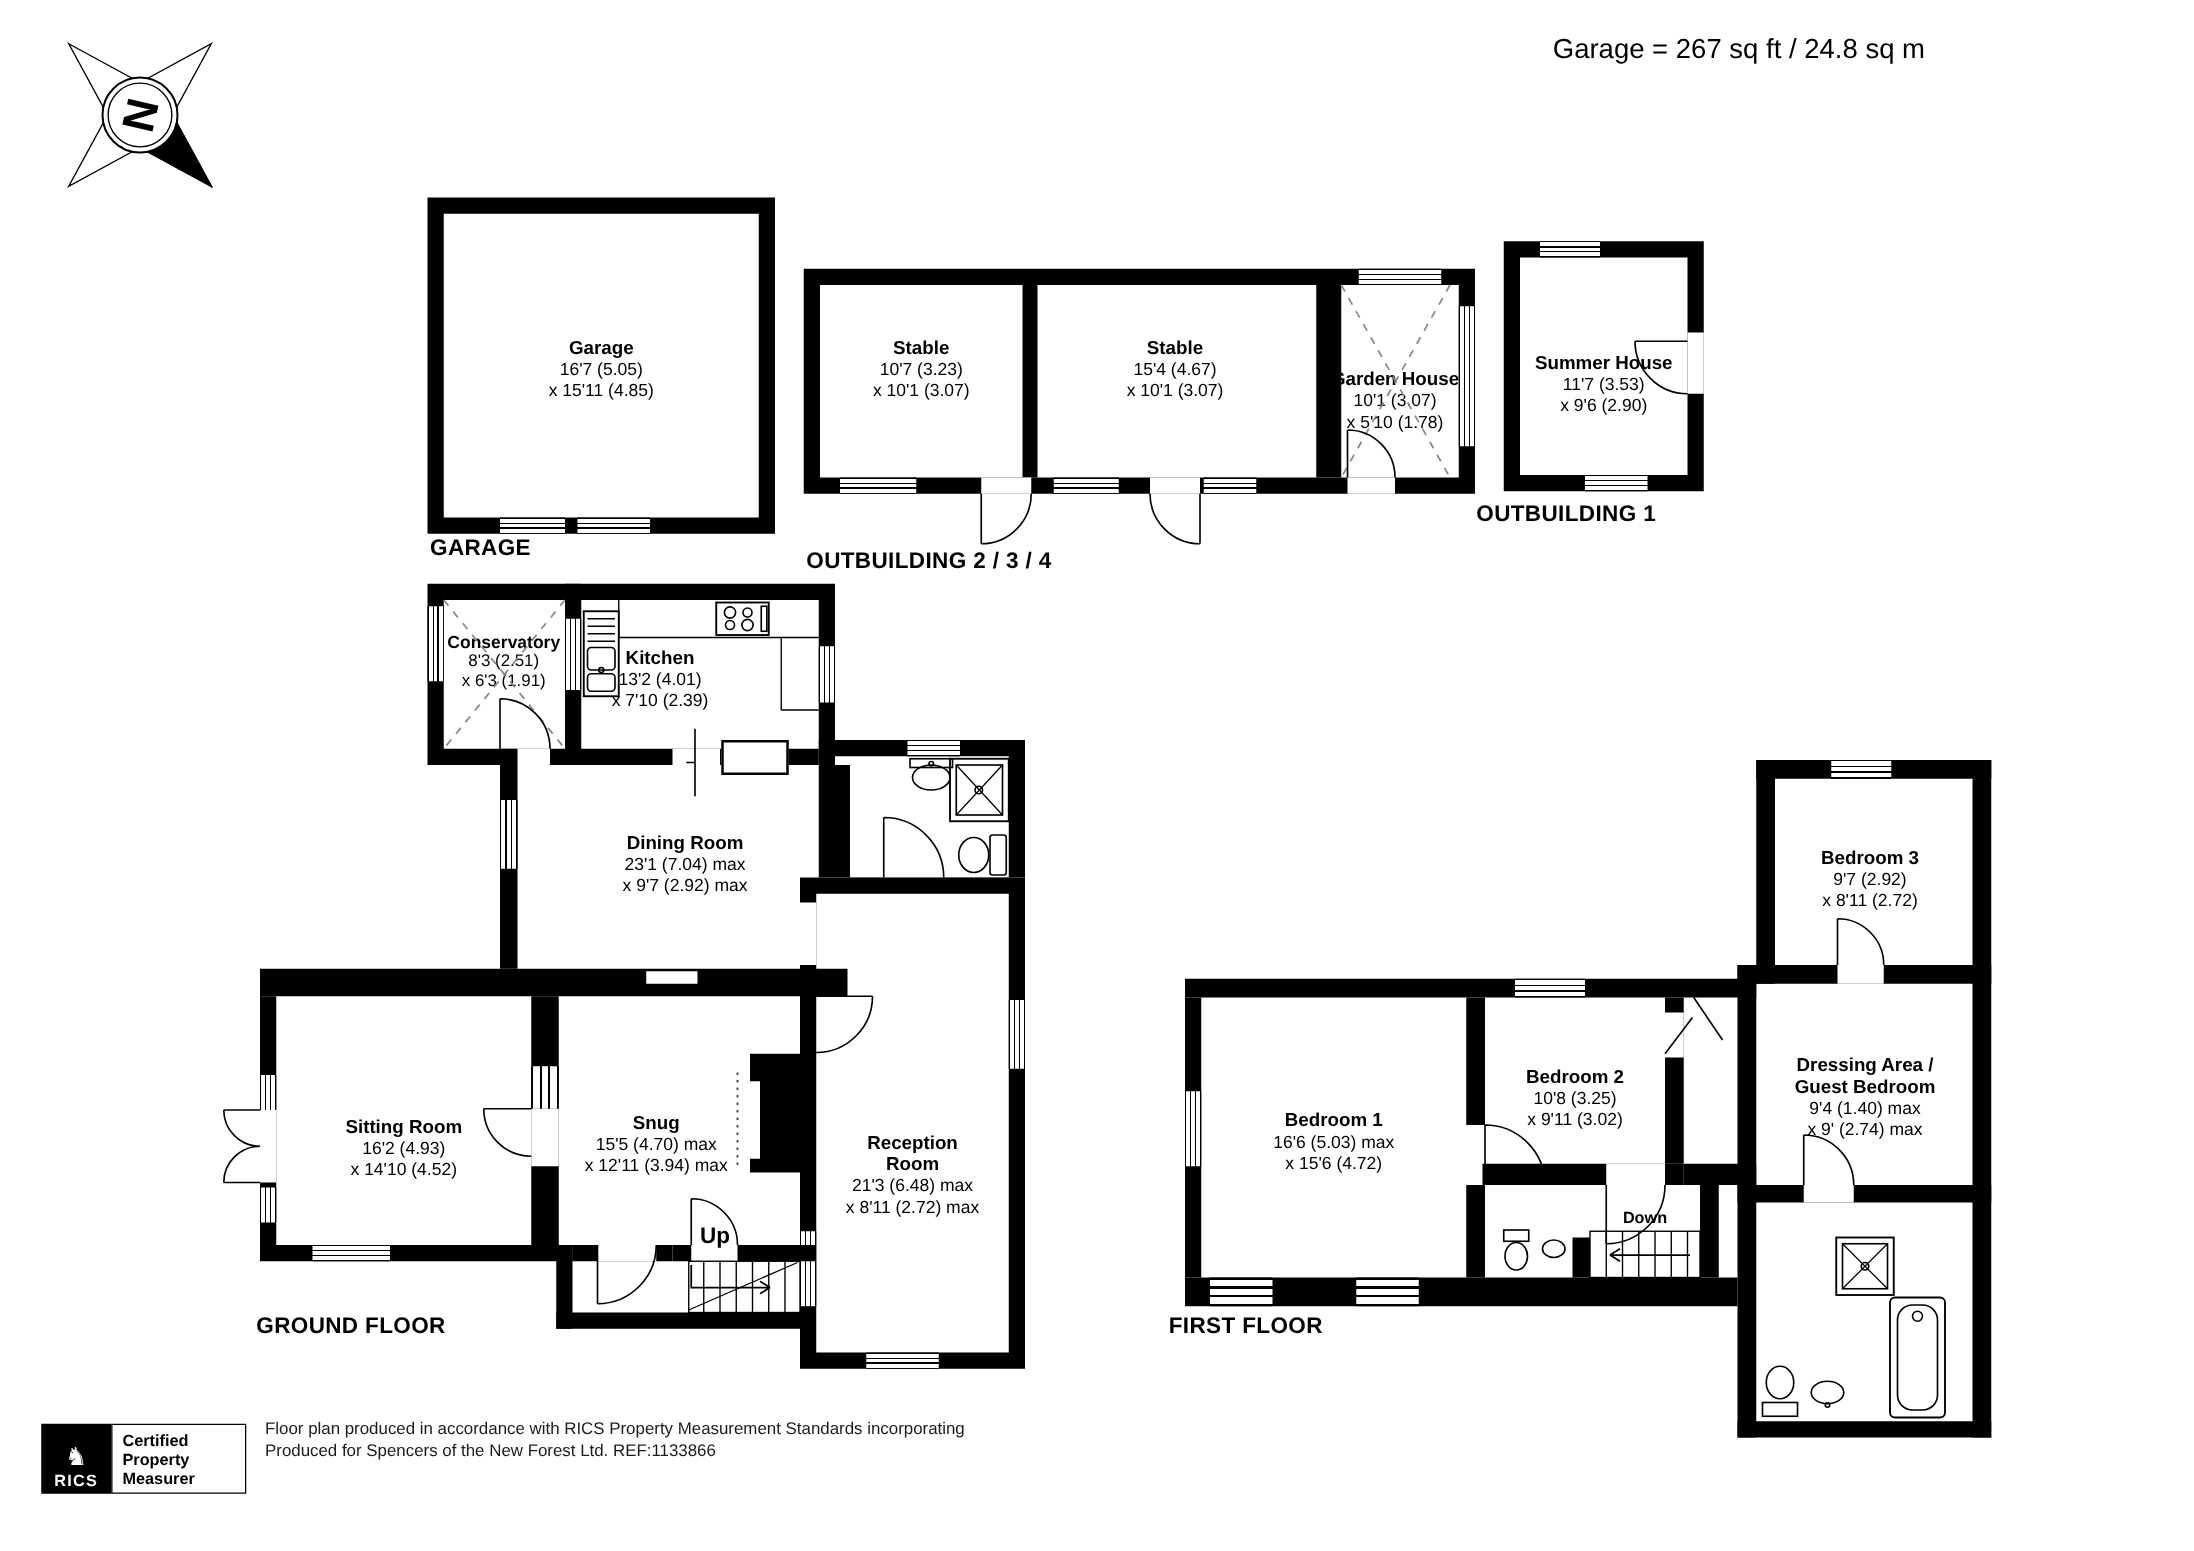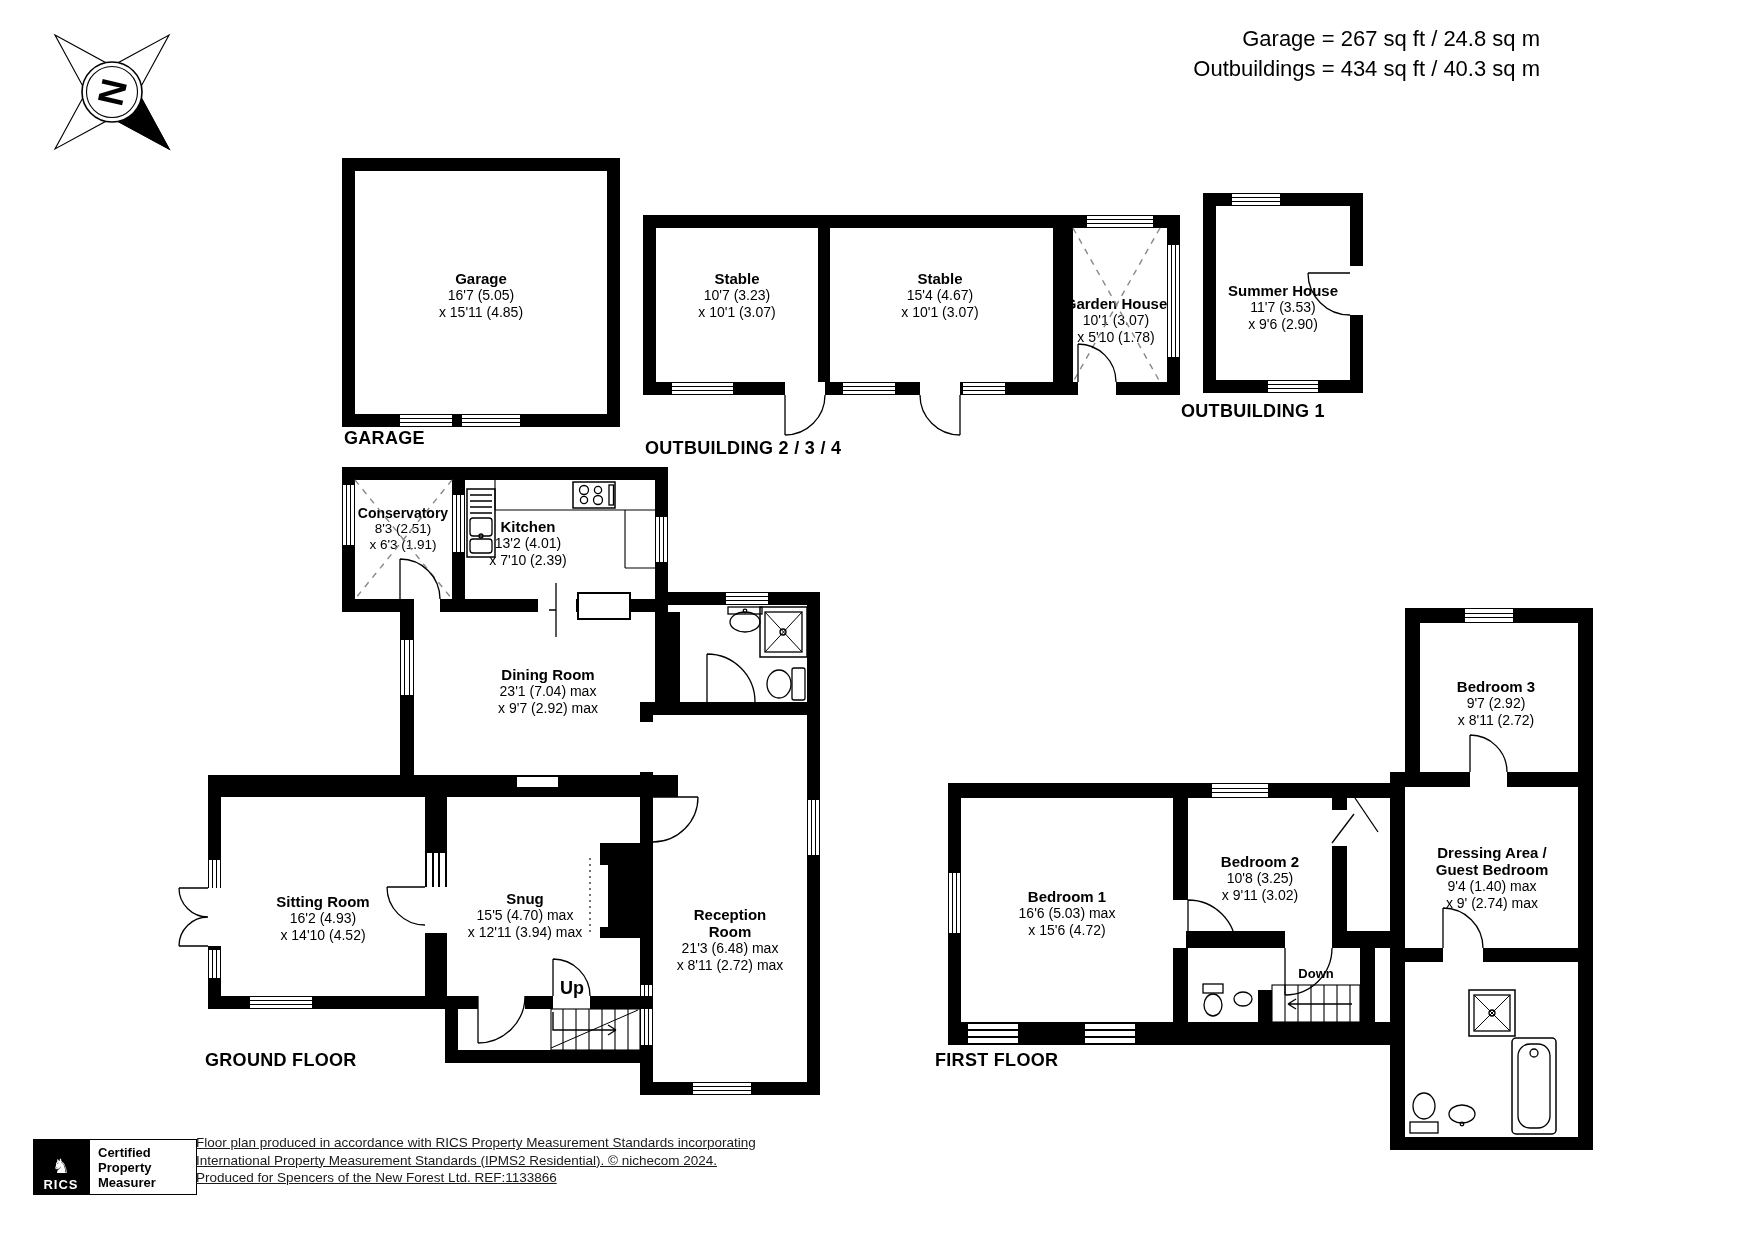--- a/index.html
+++ b/index.html
@@ -20,30 +20,29 @@
   .hdr .title{font-size:41px;font-weight:bold;letter-spacing:-0.5px;margin-bottom:16px;}
   .hdr .area{font-size:22px;line-height:29.5px;}
   .overlay{position:absolute;left:0;top:0;pointer-events:none;}
   .ricsbox{position:absolute;left:33px;top:1139px;width:56px;height:56px;background:#000;color:#fff;
            display:flex;flex-direction:column;align-items:center;justify-content:flex-end;}
   .ricsbox .lion{font-size:20px;line-height:22px;}
   .ricsbox .ricsname{font-size:13px;font-weight:bold;letter-spacing:1px;line-height:15px;padding-bottom:3px;}
   .certbox{position:absolute;left:89px;top:1139px;width:108px;height:56px;border:1px solid #000;box-sizing:border-box;
            padding:5px 0 0 8px;}
   .certbox div{font-size:13px;font-weight:bold;line-height:15px;}
-  .foot{position:absolute;left:196px;top:1134px;font-size:13.5px;line-height:17.5px;color:#1a1a1a;text-decoration:underline;}
+  .foot{position:absolute;left:212px;top:1134px;font-size:13.5px;line-height:17.5px;color:#1a1a1a;}
 </style>
 </head>
 <body>
 
 <div class="plan">
 
   <div class="hdr">
     <div class="area">Garage = 267 sq ft / 24.8 sq m</div>
-    <div class="area">Outbuildings = 434 sq ft / 40.3 sq m</div>
   </div>
 
   <div class="room" style="left:342px;top:158px;width:278px;height:269px"></div>
   <div class="wh" style="left:400px;top:414px;width:52px;height:13px"></div>
   <div class="wh" style="left:462px;top:414px;width:58px;height:13px"></div>
 
   <div class="room" style="left:643px;top:215px;width:537px;height:180px"></div>
   <div class="wall" style="left:818px;top:228px;width:12px;height:154px"></div>
   <div class="wall" style="left:1053px;top:228px;width:20px;height:154px"></div>
   <div class="wh" style="left:1087px;top:215px;width:66px;height:13px"></div>
@@ -222,21 +221,20 @@
     <div class="lion">♞</div>
     <div class="ricsname">RICS</div>
   </div>
   <div class="certbox">
     <div>Certified</div>
     <div>Property</div>
     <div>Measurer</div>
   </div>
   <div class="foot">
     <div>Floor plan produced in accordance with RICS Property Measurement Standards incorporating</div>
-    <div>International Property Measurement Standards (IPMS2 Residential).   © nichecom 2024.</div>
     <div>Produced for Spencers of the New Forest Ltd.   REF:1133866</div>
   </div>
 
   <svg class="overlay" width="1755" height="1241" viewBox="0 0 1755 1241" stroke="#000" fill="none" stroke-width="1.3">
 
     <g transform="translate(50,30)">
       <path d="M5,5 L62,36 L119,5 L88,62 L119,119 L62,88 L5,119 L36,62 Z" stroke-width="1.1"></path>
       <path d="M119,119 L88,62 L62,88 Z" fill="#000"></path>
       <circle cx="62" cy="62" r="30" fill="#fff" stroke-width="1.6"></circle>
       <circle cx="62" cy="62" r="25.5" stroke-width="1.1"></circle>

